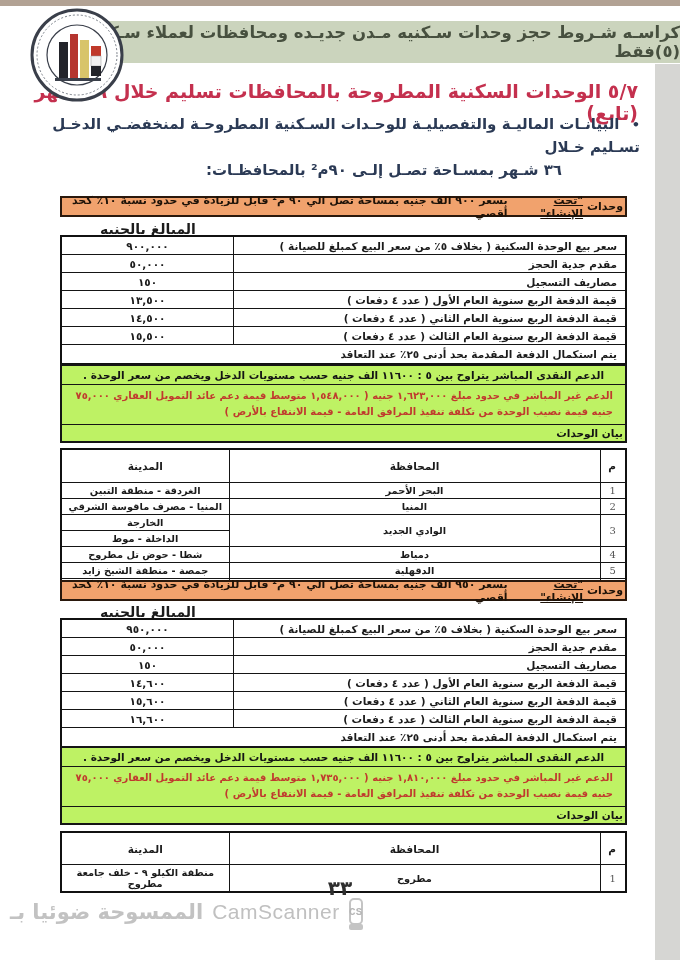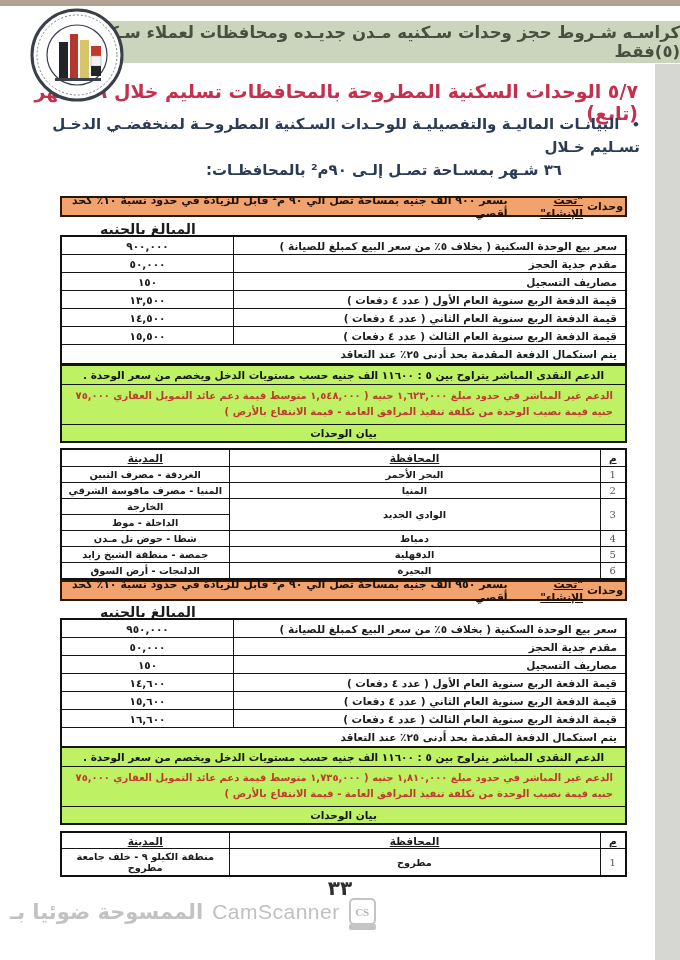--- a/index.html
+++ b/index.html
@@ -40,39 +40,39 @@
   .fin td{height:15px;font-size:10.5px;padding:1px 4px;margin-top:19px;}
   .fin td.lab{text-align:right;padding-right:8px;}
   .fin td.val{width:163px;text-align:center;}
   .fin td.full{text-align:right;padding-right:8px;height:16px;padding-left:35px;}
 
   .support{border:2px solid #151515;background:#bef264;}
   .support .r1{border-bottom:1.5px solid #151515;text-align:center;font-size:10.5px;
                font-weight:bold;color:#141414;padding:3px 4px;}
   .support .r2{color:#c03a2e;font-size:10px;font-weight:bold;text-align:right;
                padding:3px 12px 4px 12px;line-height:16px;}
-  .support .r3{border-top:1.5px solid #151515;text-align:center;font-size:10.5px;
+  .support .r3{border-top:1.5px solid #151515;font-size:10.5px;
                font-weight:bold;color:#141414;padding:2px;}
 
-  .units th{font-size:10.5px;height:14px;text-decoration:underline;padding:1px;}
+  .units th{font-size:10.5px;height:14px;padding:9px;}
   .units td{font-size:9.8px;text-align:center;padding:1px 3px;height:13px;}
   .units td.num{font-family:"DejaVu Serif",serif;font-weight:normal;color:#555;font-size:10px;}
   .units col.c-num{width:26px;}
   .units col.c-city{width:168px;}
   .units-b td{height:24px;}
 
   .pagenum{position:absolute;top:876px;left:0;width:680px;text-align:center;
            font-size:20px;font-weight:bold;color:#2e2e2e;}
   .watermark{position:absolute;top:898px;left:10px;display:flex;flex-direction:row-reverse;
              align-items:center;gap:9px;direction:rtl;color:#bcbcbc;font-size:21px;}
   .watermark .ar{font-weight:bold;color:#c2c2c2;}
   .watermark .en{font-family:"Liberation Sans",sans-serif;color:#c0c0c0;letter-spacing:.5px;}
-  .cs-badge{width:27px;height:27px;border:2px solid #c4c4c4;border-radius:5px;position:relative;
+  .cs-badge{width:14px;height:27px;border:2px solid #c4c4c4;border-radius:5px;position:relative;
             display:flex;align-items:center;justify-content:center;box-sizing:border-box;
-            font-size:11px;font-weight:bold;color:#b5b5b5;font-family:Liberation Serif, serif;}
+            font-size:11px;font-weight:bold;color:#b5b5b5;font-family:Liberation Mono, monospace;}
   .cs-badge:after{content:"";position:absolute;left:-2px;right:-2px;bottom:-7px;height:6px;
                   background:#c4c4c4;border-radius:2px;}
 </style>
 </head>
 <body>
 
 <div class="page">
   <div class="edge-top"></div>
   <div class="edge-right"></div>
 
@@ -162,39 +162,39 @@
       <tr>
         <th>م</th>
         <th>المحافظة</th>
         <th>المدينة</th>
       </tr>
     </thead>
     <tbody>
       <tr>
         <td class="num">1</td>
         <td>البحر الأحمر</td>
-        <td>الغردقة - مصرف التبين</td>
+        <td>الغردقة - منطقة التبين</td>
       </tr>
       <tr>
         <td class="num">2</td>
         <td>المنيا</td>
         <td>المنيا - مصرف ماقوسة الشرقي</td>
       </tr>
       <tr>
         <td class="num" rowspan="2">3</td>
         <td rowspan="2">الوادي الجديد</td>
         <td>الخارجة</td>
       </tr>
       <tr>
         <td>الداخلة - موط</td>
       </tr>
       <tr>
         <td class="num">4</td>
         <td>دمياط</td>
-        <td>شطا - حوض تل مـدن</td>
+        <td>شطا - حوض تل مطروح</td>
       </tr>
       <tr>
         <td class="num">5</td>
         <td>الدقهلية</td>
         <td>جمصة - منطقة الشيخ زايد</td>
       </tr>
       <tr>
         <td class="num">6</td>
         <td>البحيرة</td>
         <td>الدلنجات - أرض السوق</td>

